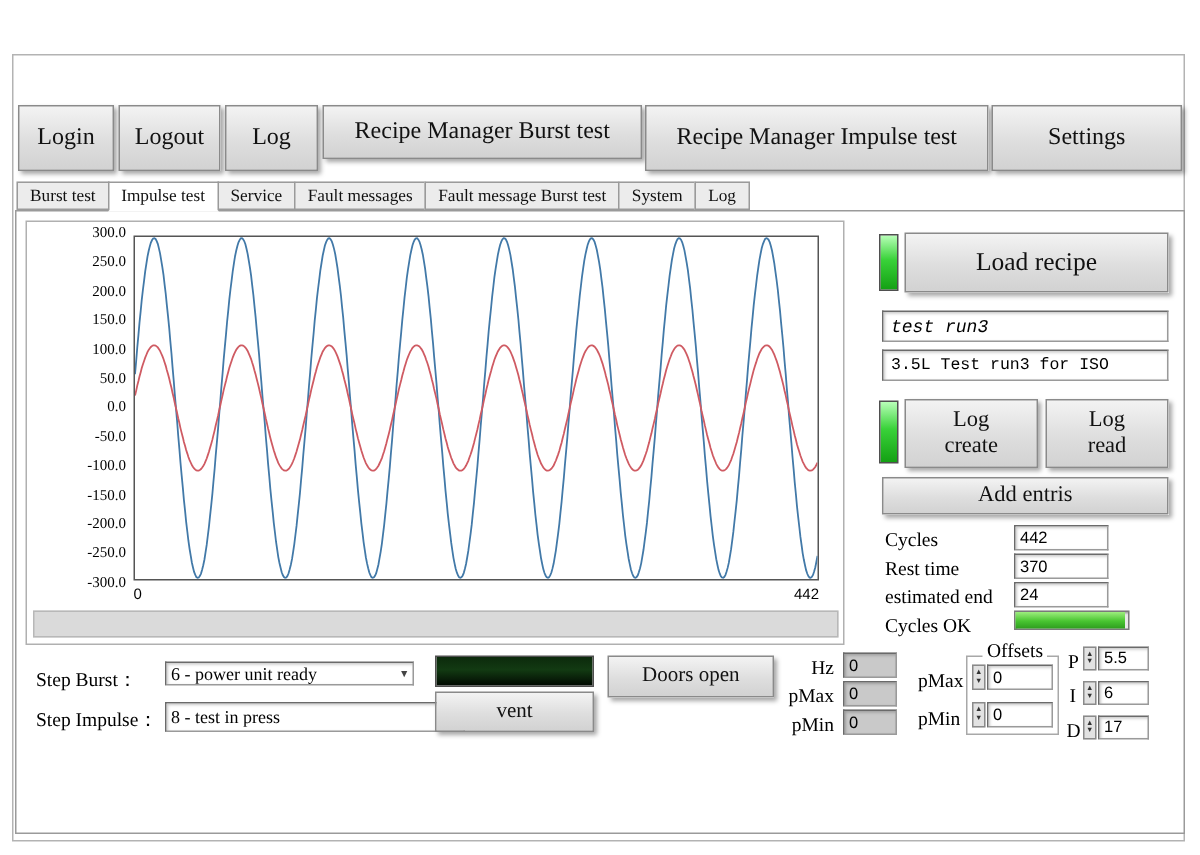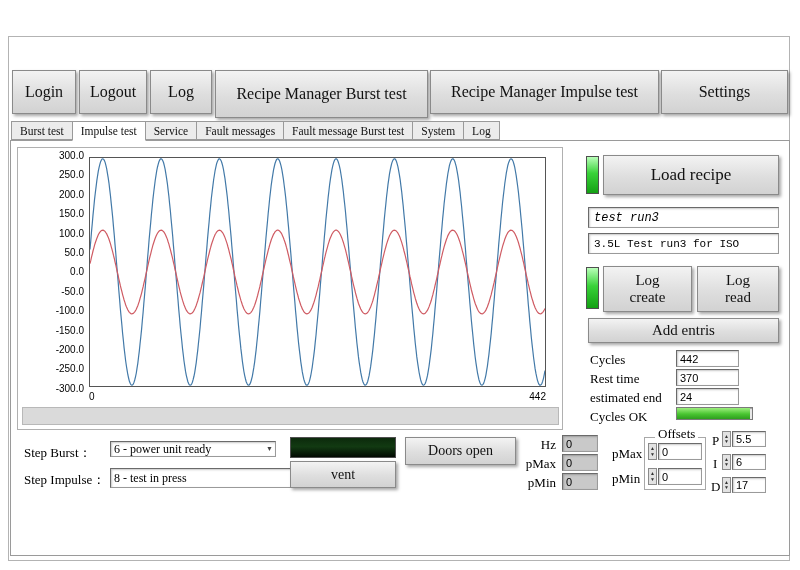--- a/index.html
+++ b/index.html
@@ -39,21 +39,21 @@
   .field-text { font-size:11px; font-family:"Liberation Sans", sans-serif;
     display:flex; align-items:center; padding-left:3px; color:#000; }
   .serif-field { font-family:Liberation Mono, monospace; font-size:12px;
     display:flex; align-items:center; padding-left:5px; color:#000; }
 
   .spinner { width:9px; border:1px solid #8a8a8a; background:#e2e2e2;
     display:flex; flex-direction:column; align-items:center; justify-content:space-between;
     font-size:5px; line-height:5px; color:#333; padding:2px 0; }
 
   .yaxis { display:flex; flex-direction:column; justify-content:space-between;
-    align-items:flex-end; font-family:Liberation Sans, sans-serif; font-size:10px; color:#000; }
+    align-items:flex-end; font-family:Liberation Serif, serif; font-size:10px; color:#000; }
   .xlabels { display:flex; justify-content:space-between;
     font-family:"Liberation Sans", sans-serif; font-size:10px; color:#000; }
 
   .progress-track { border:1px solid #7a7a7a; box-shadow:inset 1px 1px 1px rgba(0,0,0,0.3); background:#e8e8e8; }
   .progress-fill { height:100%; background:linear-gradient(180deg,#9dee7e 0%,#49c531 55%,#2e9e1e 100%); }
 
   .groupbox { border:1px solid #a8a8a8; }
 </style>
 </head>
 <body>
@@ -64,21 +64,21 @@
 
   <div class="abs btn3d" style="left:12px;  top:70px; width:64px;  height:44px; font-size:16px;">
       <span>Login</span>
     </div>
   <div class="abs btn3d" style="left:79px;  top:70px; width:68px;  height:44px; font-size:16px;text-align:center;">
       <span>Logout</span>
     </div>
   <div class="abs btn3d" style="left:150px; top:70px; width:62px;  height:44px; font-size:16px;">
       <span>Log</span>
     </div>
-  <div class="abs btn3d" style="left:215px; top:70px; width:213px; height:48px; font-size:16px;">
+  <div class="abs btn3d" style="left:215px; top:70px; width:213px; height:36px; font-size:16px;">
       <span>Recipe Manager Burst test</span>
     </div>
   <div class="abs btn3d" style="left:430px; top:70px; width:229px; height:44px; font-size:16px;">
       <span>Recipe Manager Impulse test</span>
     </div>
   <div class="abs btn3d" style="left:661px; top:70px; width:127px; height:44px; font-size:16px;">
       <span>Settings</span>
     </div>
 
   <div class="abs" style="left:10px; top:140px; width:780px; height:416px; border:1px solid #9a9a9a; background:#fff;"></div>

